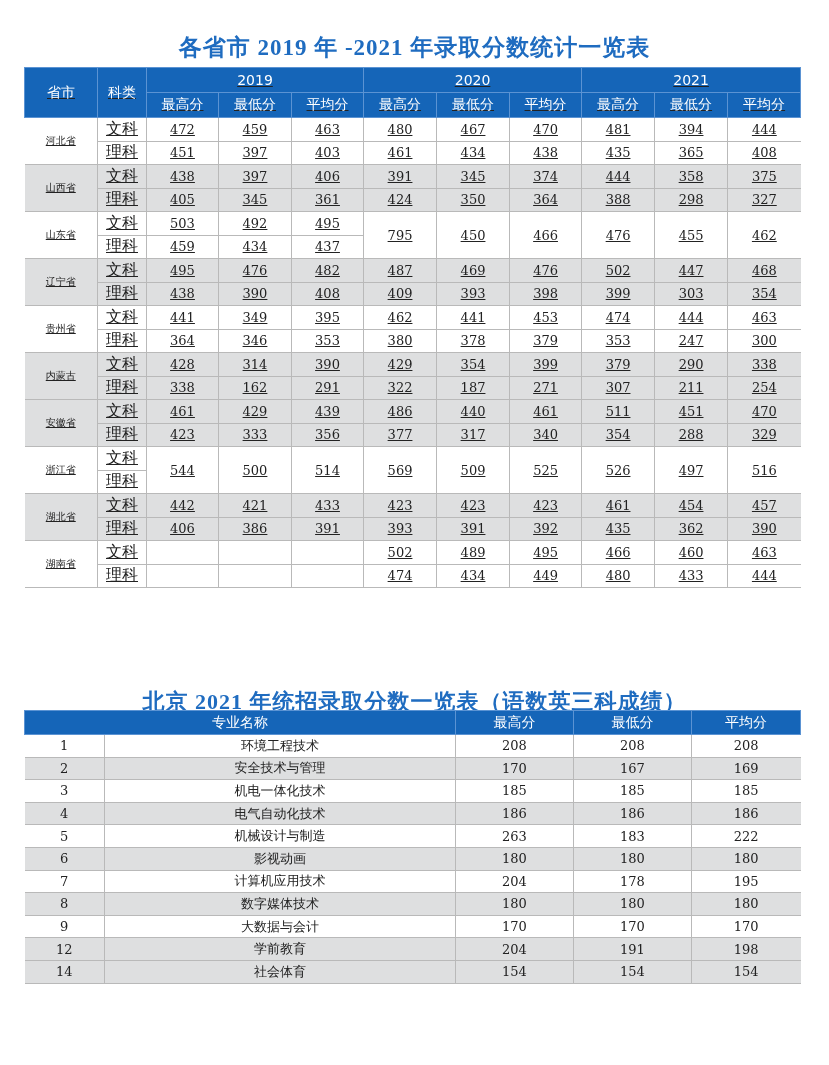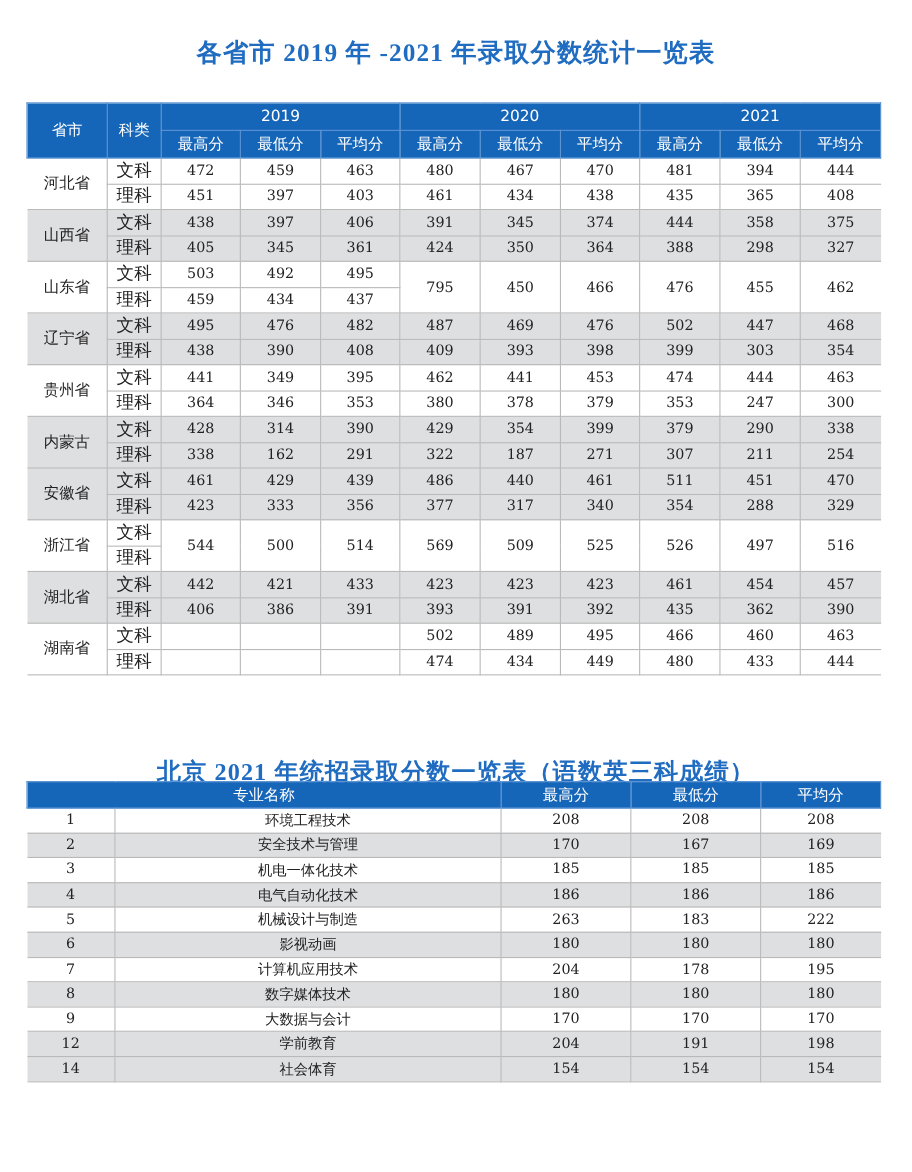--- a/index.html
+++ b/index.html
@@ -4,33 +4,33 @@
 <style>
   html, body { margin: 0; padding: 0; background: #ffffff; }
   body { width: 829px; height: 1065px; position: relative; overflow: hidden;
          font-family: "DejaVu Serif", "Liberation Serif", serif; color: #222; }
   .title { position: absolute; left: 0; width: 829px; text-align: center;
            font-family: Liberation Serif, serif; font-weight: bold;
            color: #1f6cc0; letter-spacing: 1px; }
   #t1title { top: 32px; font-size: 23px; }
   #t2title { top: 687px; font-size: 22px; }
   table { position: absolute; border-collapse: collapse; table-layout: fixed; }
-  #t1 { left: 24px; top: 93px; width: 776px; }
+  #t1 { left: 24px; top: 67px; width: 776px; text-decoration: underline; }
   #t2 { left: 24px; top: 710px; width: 776px; }
   th { background: #1565b8; color: #fff; font-weight: normal;
        font-family: "DejaVu Sans", "Liberation Sans", sans-serif; font-size: 14px;
        border: 1px solid #5b93d3; padding: 0; }
   td { text-align: center; font-size: 13px; padding: 0; border: 1px solid #b9b9b9; }
   #t1 th.hrow1 { height: 24px; }
   #t1 th.hrow2 { height: 24px; }
   #t1 td { height: 22.5px; }
   #t2 th { height: 23px; margin-top: 16px; }
   #t2 td { height: 21.6px; }
   tr.grey td { background: #dedfe0; }
-  td.prov { font-size: 14px; text-align: center; }
+  td.prov { font-size: 10px; text-align: center; }
   td.subj { font-size: 16px; }
   #t1 { border-bottom: 1px solid #b9b9b9; }
   #t1 td:first-child, #t2 td:first-child { border-left: none; }
   #t1 td:last-child, #t2 td:last-child { border-right: none; }
 </style>
 </head>
 <body>
 
 <div id="t1title" class="title">各省市 2019 年 -2021 年录取分数统计一览表</div>
 

